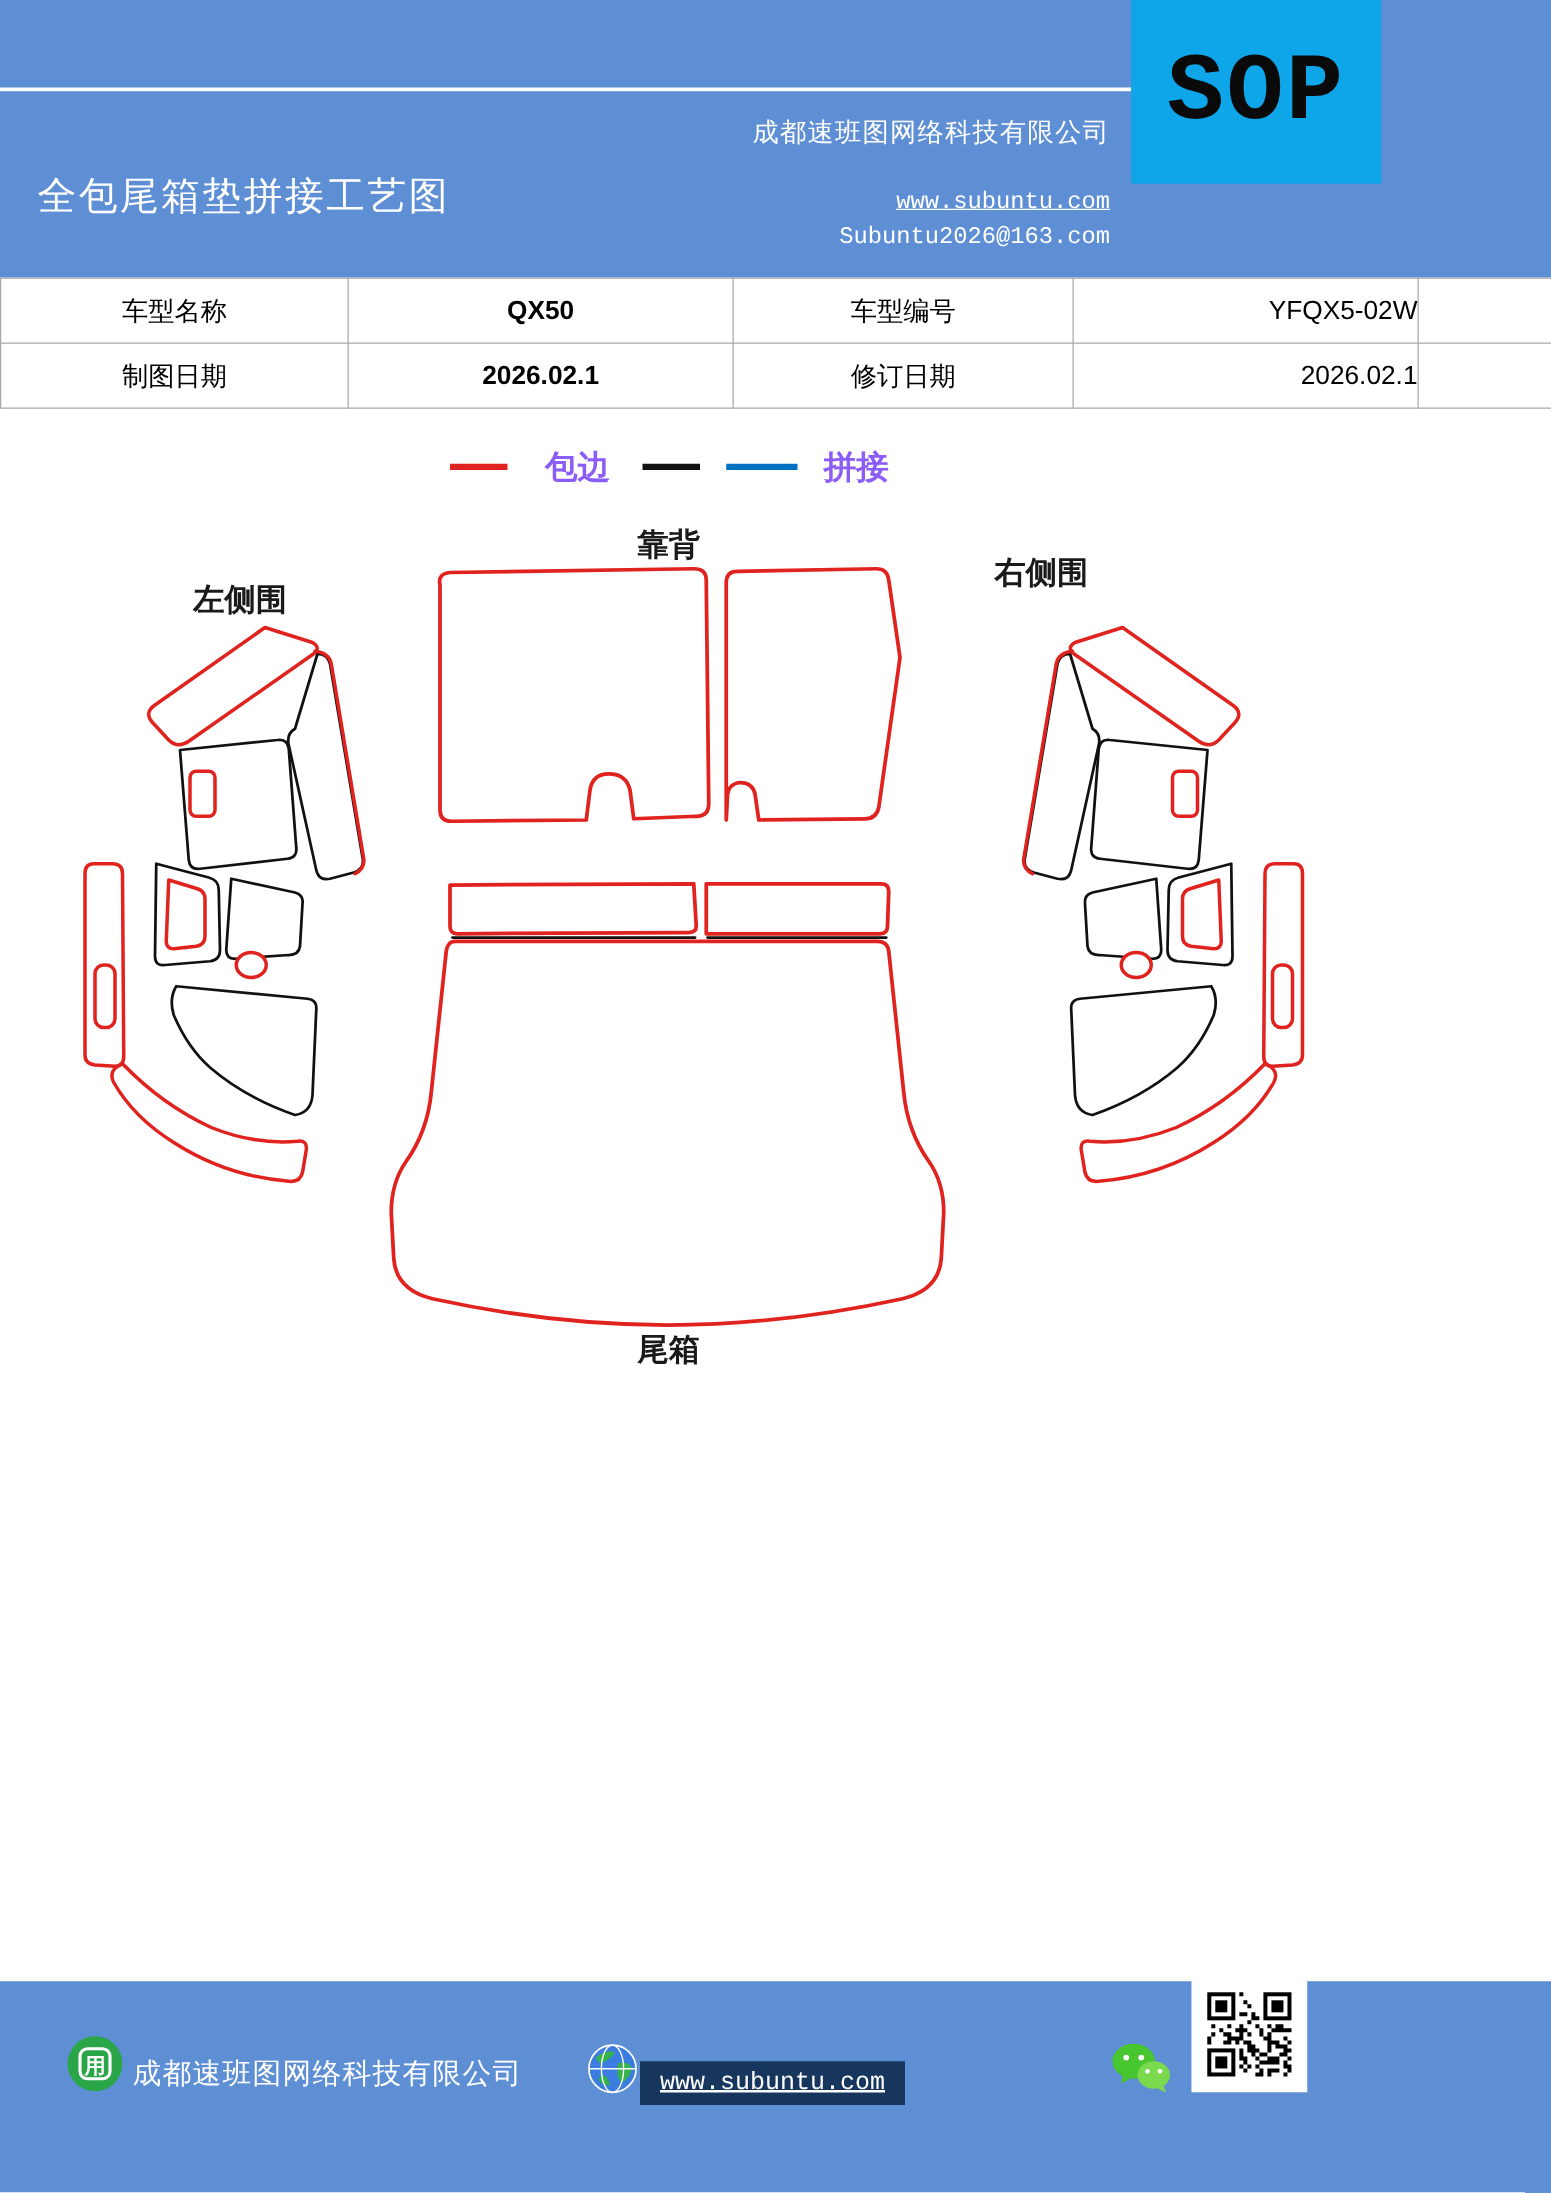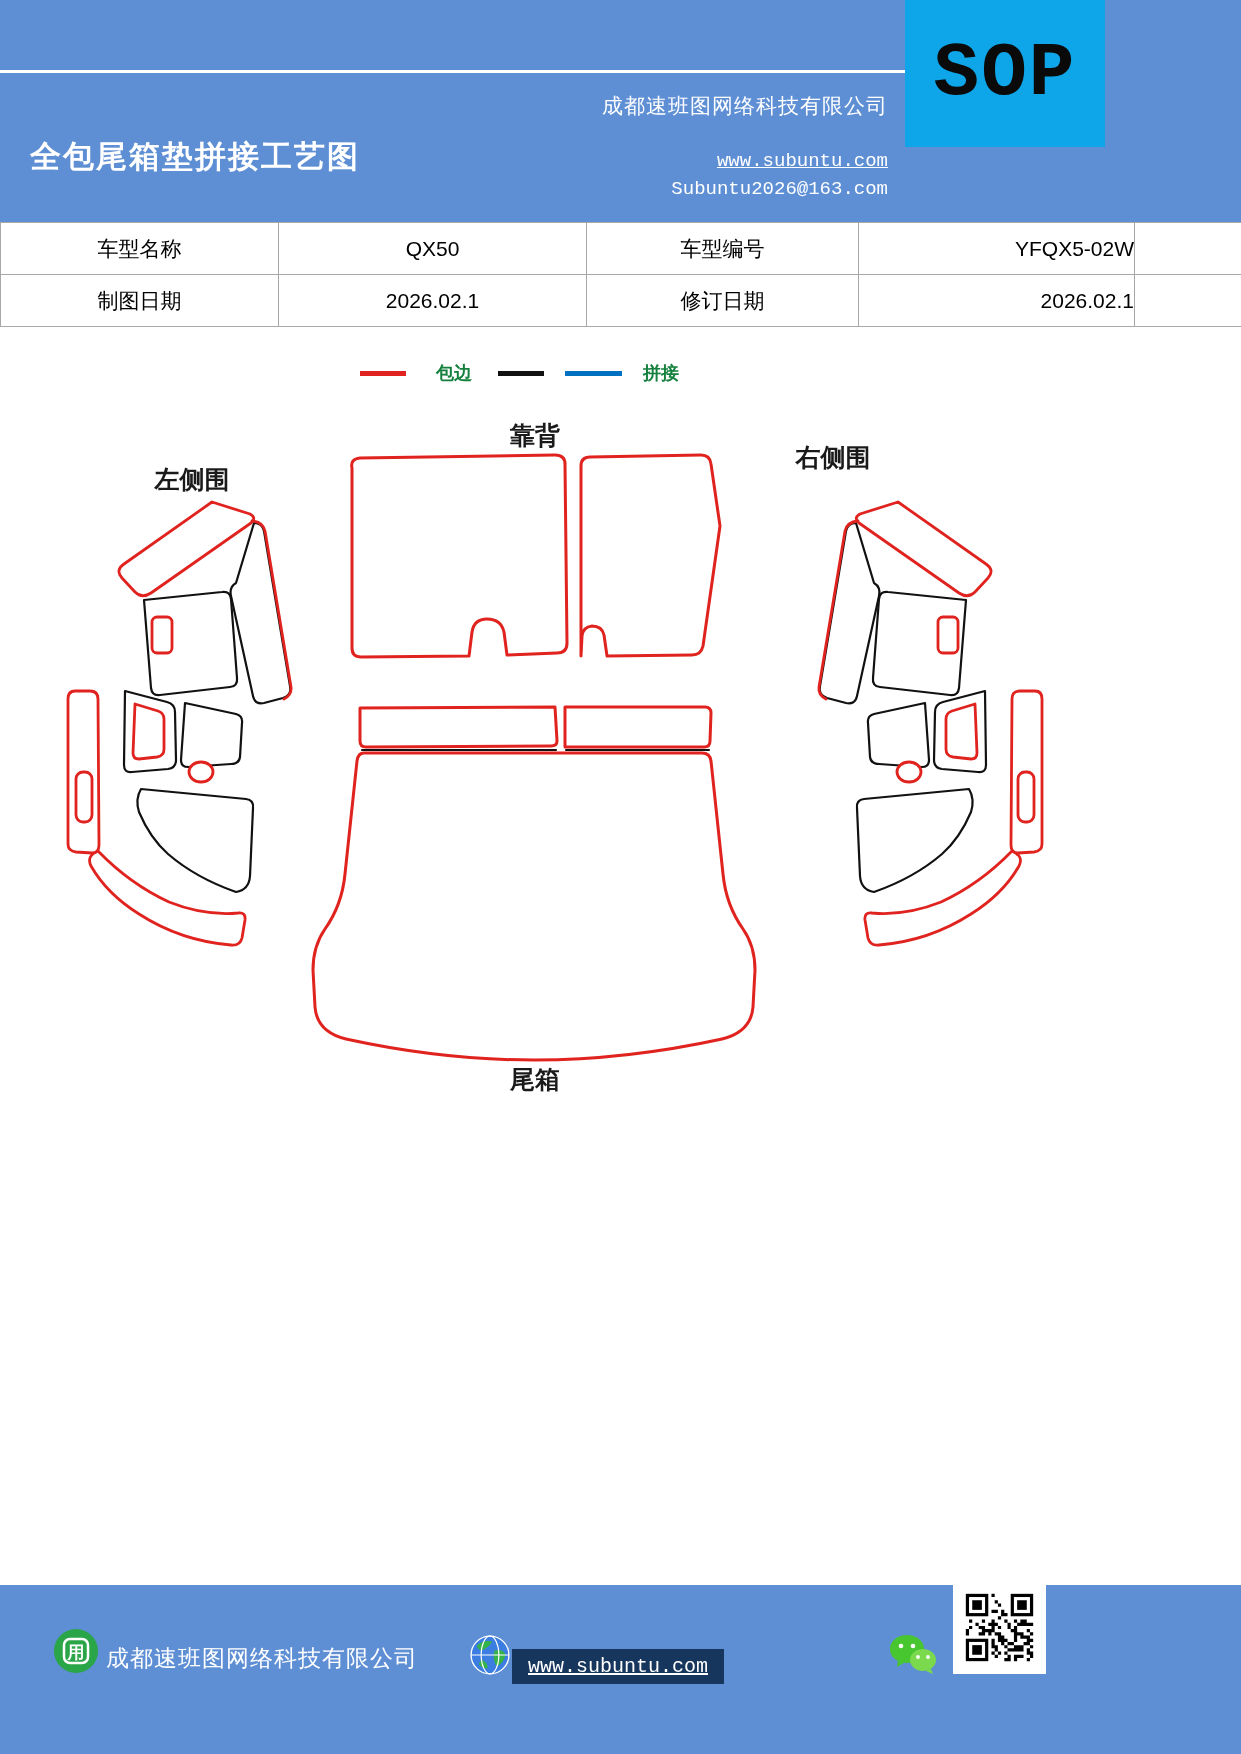--- a/index.html
+++ b/index.html
@@ -4,41 +4,41 @@
 <style>
   * { margin:0; padding:0; box-sizing:border-box; }
   html,body { width:1241px; height:1754px; }
   body { background:#ffffff; font-family:"Liberation Sans","DejaVu Sans",sans-serif; position:relative; overflow:hidden; }
   .page { position:absolute; left:0; top:0; width:1241px; height:1754px; background:#fff; }
 
   
   .header { position:absolute; left:0; top:0; width:1241px; height:222px; background:#5e8fd4; }
   .logo { position:absolute; left:18px; top:10px; color:#fff; font-size:42px; font-weight:bold; letter-spacing:1px; }
   .header-rule { position:absolute; left:0; top:70px; width:905px; height:3px; background:#ffffff; }
-  .doc-title { position:absolute; left:30px; top:136px; color:#fff; font-size:31px; font-weight:bold; letter-spacing:2px; }
+  .doc-title { position:absolute; left:30px; top:136px; color:#fff; font-size:31px; font-weight:normal; letter-spacing:2px; }
   .header-company { position:absolute; right:353px; top:92px; color:#fff; font-size:21px; letter-spacing:1px; }
   .header-site { position:absolute; right:353px; top:150px; color:#fff; font-size:19px; font-family:"Liberation Mono","DejaVu Sans Mono",monospace; text-decoration:underline; cursor:pointer; }
   .header-mail { position:absolute; right:353px; top:178px; color:#fff; font-size:19px; font-family:Liberation Mono, monospace; }
   .sop-box { position:absolute; left:905px; top:0; width:200px; height:147px; background:#0ea5e9; display:flex; align-items:center; justify-content:center; }
   .sop-box span { font-size:76px; font-weight:bold; color:#0a0a0a; font-family:"Liberation Mono","DejaVu Sans Mono",monospace; letter-spacing:2px; }
 
   
   .info-table { position:absolute; left:0; top:222px; width:1241px; border-collapse:collapse; table-layout:fixed; }
   .info-table td { border:1px solid #a8a8a8; height:52px; text-align:center; vertical-align:middle; font-size:21px; color:#000; }
-  .info-table .c0 { width:278px; } .info-table .c1 { width:308px; }
+  .info-table .c0 { width:278px; } .info-table .c1 { width:308px;font-weight:bold; }
   .info-table .c2 { width:272px; } .info-table .c3 { width:276px;text-align:right; }
   .info-table .c4 { width:138px; }
 
   
   .legend { position:absolute; left:360px; top:360px; display:flex; align-items:center; height:26px; }
   .lg-bar { display:inline-block; height:5px; }
   .lg-red { width:46px; background:#e0231e; margin-right:30px; }
   .lg-black { width:46px; background:#111; margin-left:26px; }
   .lg-blue { width:57px; background:#0070c0; margin-left:21px; margin-right:21px; }
-  .lg-text { font-size:18px; color:#15803d; font-weight:600; }
+  .lg-text { font-size:26px; color:#8b5cf6; font-weight:600; }
 
   
   .diagram { position:absolute; left:0; top:330px; width:1241px; height:780px; }
   .diagram text { font-size:25px; font-weight:600; fill:#1a1a1a; font-family:"Liberation Sans","DejaVu Sans",sans-serif; }
 
   
   .footer { position:absolute; left:0; top:1585px; width:1241px; height:169px; background:#5e8fd4; }
   .app-icon { position:absolute; left:52px; top:42px; width:48px; height:48px; }
   .footer-company { position:absolute; left:106px; top:58px; color:#fff; font-size:23px; letter-spacing:1px; }
   .globe-icon { position:absolute; left:470px; top:50px; width:40px; height:40px; }

